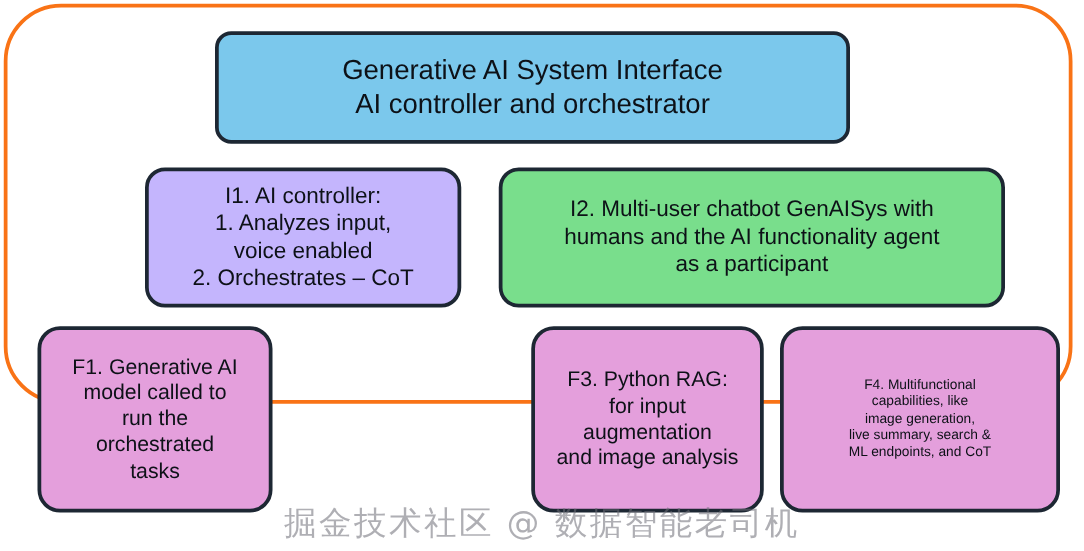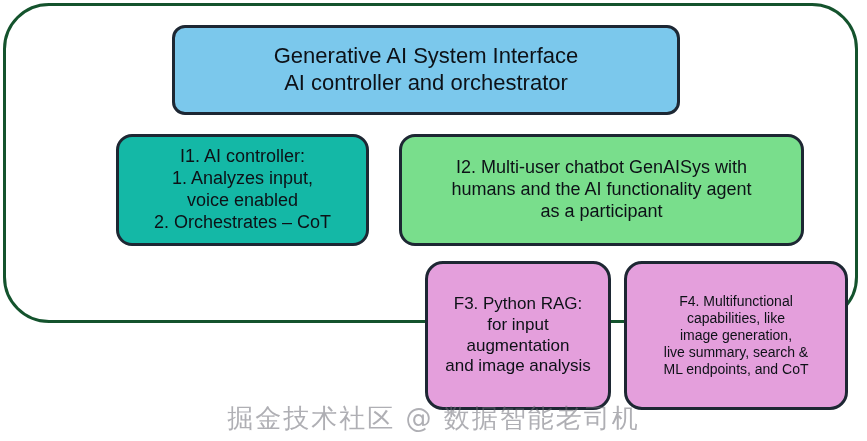--- a/index.html
+++ b/index.html
@@ -22,21 +22,21 @@
   }
 
   
   .outer-frame {
     position: absolute;
     left: 3px;
     top: 3px;
     width: 855px;
     height: 320px;
     box-sizing: border-box;
-    border: 3px solid #14532d;
+    border: 3px solid #f97316;
     border-radius: 46px;
     background: #ffffff;
     padding-left: 46px;
   }
 
   .node {
     position: absolute;
     box-sizing: border-box;
     border: 3px solid #1d2733;
     border-radius: 14px;
@@ -60,21 +60,21 @@
     font-size: 22px;
     border-radius: 13px;
   }
 
   
   .node-i1 {
     left: 110px;
     top: 128px;
     width: 253px;
     height: 112px;
-    background: #14b8a6;
+    background: #c4b5fd;
     font-size: 18px;
     border-radius: 16px;
   }
 
   .node-i2 {
     left: 393px;
     top: 128px;
     width: 405px;
     height: 112px;
     background: #79de8c;
@@ -112,21 +112,21 @@
     font-size: 17px;
     border-radius: 18px;
   }
 
   .node-f4 {
     left: 618px;
     top: 255px;
     width: 224px;
     height: 149px;
     background: #e49fdc;
-    font-size: 14px;
+    font-size: 11px;
     border-radius: 18px;
     text-align: center;
   }
 
   .node-text {
     display: block;
     padding: 0 6px;
     white-space: pre-line;
   }
 
@@ -166,20 +166,27 @@
 voice enabled
 2. Orchestrates – CoT</span>
     </div>
 
     <div class="node node-i2">
       <span class="node-text">I2. Multi-user chatbot GenAISys with
 humans and the AI functionality agent
 as a participant</span>
     </div>
 
+    <div class="node node-f1">
+      <span class="node-text">F1. Generative AI
+model called to
+run the
+orchestrated
+tasks</span>
+    </div>
 
 
     <div class="node node-f3">
       <span class="node-text">F3. Python RAG:
 for input
 augmentation
 and image analysis</span>
     </div>
 
     <div class="node node-f4">

